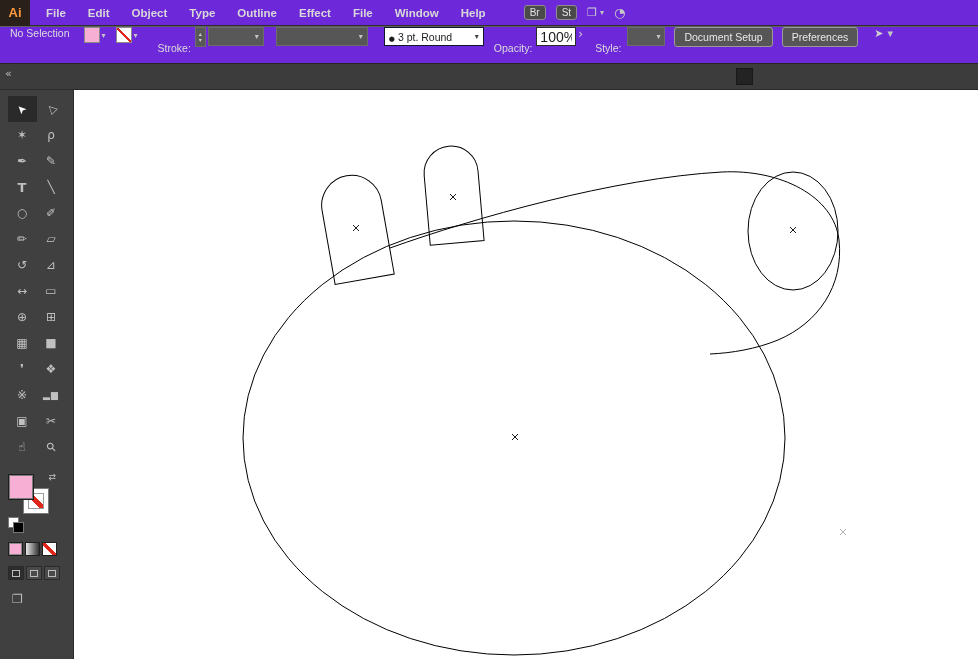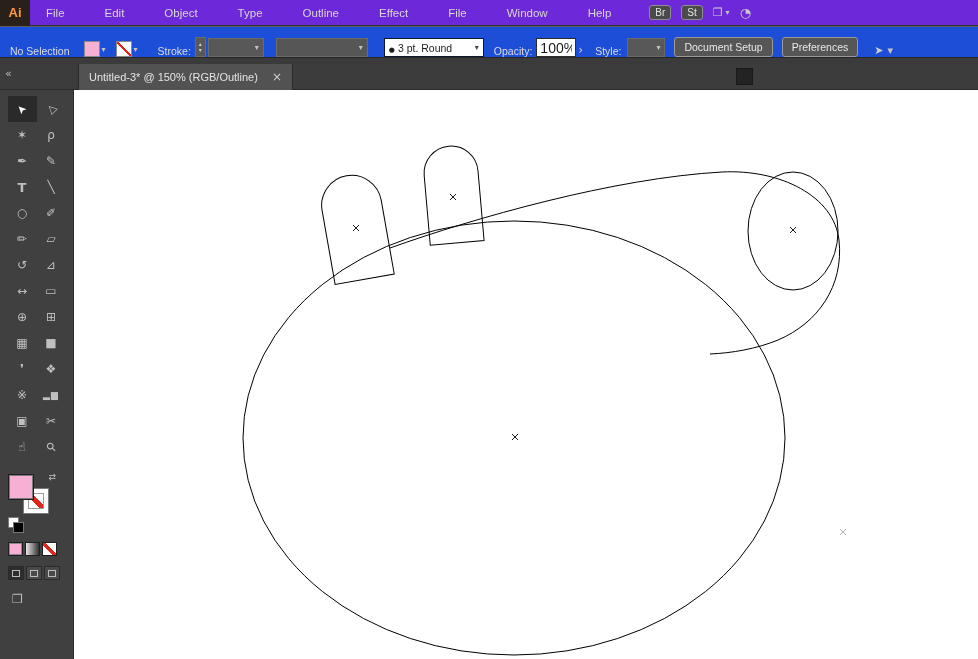--- a/index.html
+++ b/index.html
@@ -5,32 +5,32 @@
   * { margin:0; padding:0; box-sizing:border-box; }
   html,body { width:978px; height:659px; overflow:hidden; }
   body { font-family:"Liberation Sans","DejaVu Sans",sans-serif; background:#3b3b3b; color:#d8d8d8; }
   .app { position:relative; width:978px; height:659px; }
 
   
   .menubar { position:absolute; left:0; top:0; width:100%; height:26px; background:#6d28d9;
              display:flex; align-items:center; border-bottom:1px solid #2e2e2e; }
   .app-logo { width:30px; height:26px; background:#2a201a; color:#ff9a3c; font-weight:bold;
               font-size:13px; display:flex; align-items:center; justify-content:center; }
-  .menus { display:flex; gap:40px; margin-left:16px; font-size:11.5px; }
+  .menus { display:flex; gap:22px; margin-left:16px; font-size:11.5px;font-weight:bold; }
   .menu-item { cursor:default; }
   .menubar-right { display:flex; align-items:center; gap:10px; margin-left:38px; }
   .mini-btn { background:#4a4a4a; border:1px solid #8d8d8d; border-radius:3px; color:#e3e3e3;
               font-size:10px; padding:1px 5px; font-family:inherit; }
   .ws { display:flex; align-items:center; gap:3px; font-size:11px; color:#cfcfcf; }
   .glyph { font-family:"DejaVu Sans",sans-serif; }
 
   
-  .controlbar { position:absolute; left:0; top:26px; width:100%; height:32px; background:#1d4ed8;
+  .controlbar { position:absolute; left:0; top:26px; width:100%; height:38px; background:#6d28d9;
                 border-top:1px solid #5f5f5f; border-bottom:1px solid #272727;
-                display:flex; align-items:flex-end; font-size:10.5px; color:#dcdcdc; }
+                display:flex; align-items:flex-start; font-size:10.5px; color:#dcdcdc; }
   .cb-status { margin:0 14px 0 10px; white-space:nowrap; }
   .swatch-combo { display:flex; align-items:center; gap:2px; margin-right:10px; }
   .swatch { width:16px; height:16px; border:1px solid #8a8a8a; background:#fff; }
   .swatch.pink { background:var(--pink); }
   .swatch.none { background:linear-gradient(45deg, transparent 44%, var(--slash) 44%, var(--slash) 56%, transparent 56%), #fff; }
   .chev { font-size:8px; color:#c4c4c4; }
   .cb-label { margin:15px 4px 0 10px; white-space:nowrap; }
   .spinner { display:flex; flex-direction:column; justify-content:center; width:11px; height:20px;
              background:#585858; border:1px solid #6b6b6b; line-height:6px; text-align:center; }
   .spinner span { font-size:6px; color:#cfcfcf; }
@@ -180,24 +180,20 @@
     <button class="cb-btn" data-name="preferences-button">Preferences</button>
 
     <div class="cb-end" data-name="control-bar-end-group">
       <span class="glyph" data-name="more-tools-icon">➤</span>
       <span class="chev glyph" data-name="chevron-down-icon">▾</span>
     </div>
   </div>
 
   <div class="tabstrip" data-name="document-tab-bar">
     <span class="collapse-btn glyph" data-name="collapse-panel-icon">«</span>
-    <div class="doc-tab" data-name="document-tab">
-      <span data-name="document-tab-title">Untitled-3* @ 150% (RGB/Outline)</span>
-      <span class="tab-close glyph" data-name="close-tab-icon">×</span>
-    </div>
     <div class="dock-cap" data-name="panel-dock-tab"></div>
   </div>
 
   <aside class="toolspanel" data-name="tools-panel">
     <div class="tools-grid" id="tools-grid" data-name="tools-grid">
         <div class="tool selected" data-name="selection-tool">
           <span class="glyph" data-name="selection-tool-icon">➤</span>
         </div>
         <div class="tool" data-name="direct-selection-tool">
           <span class="glyph" data-name="direct-selection-tool-icon">▷</span>

